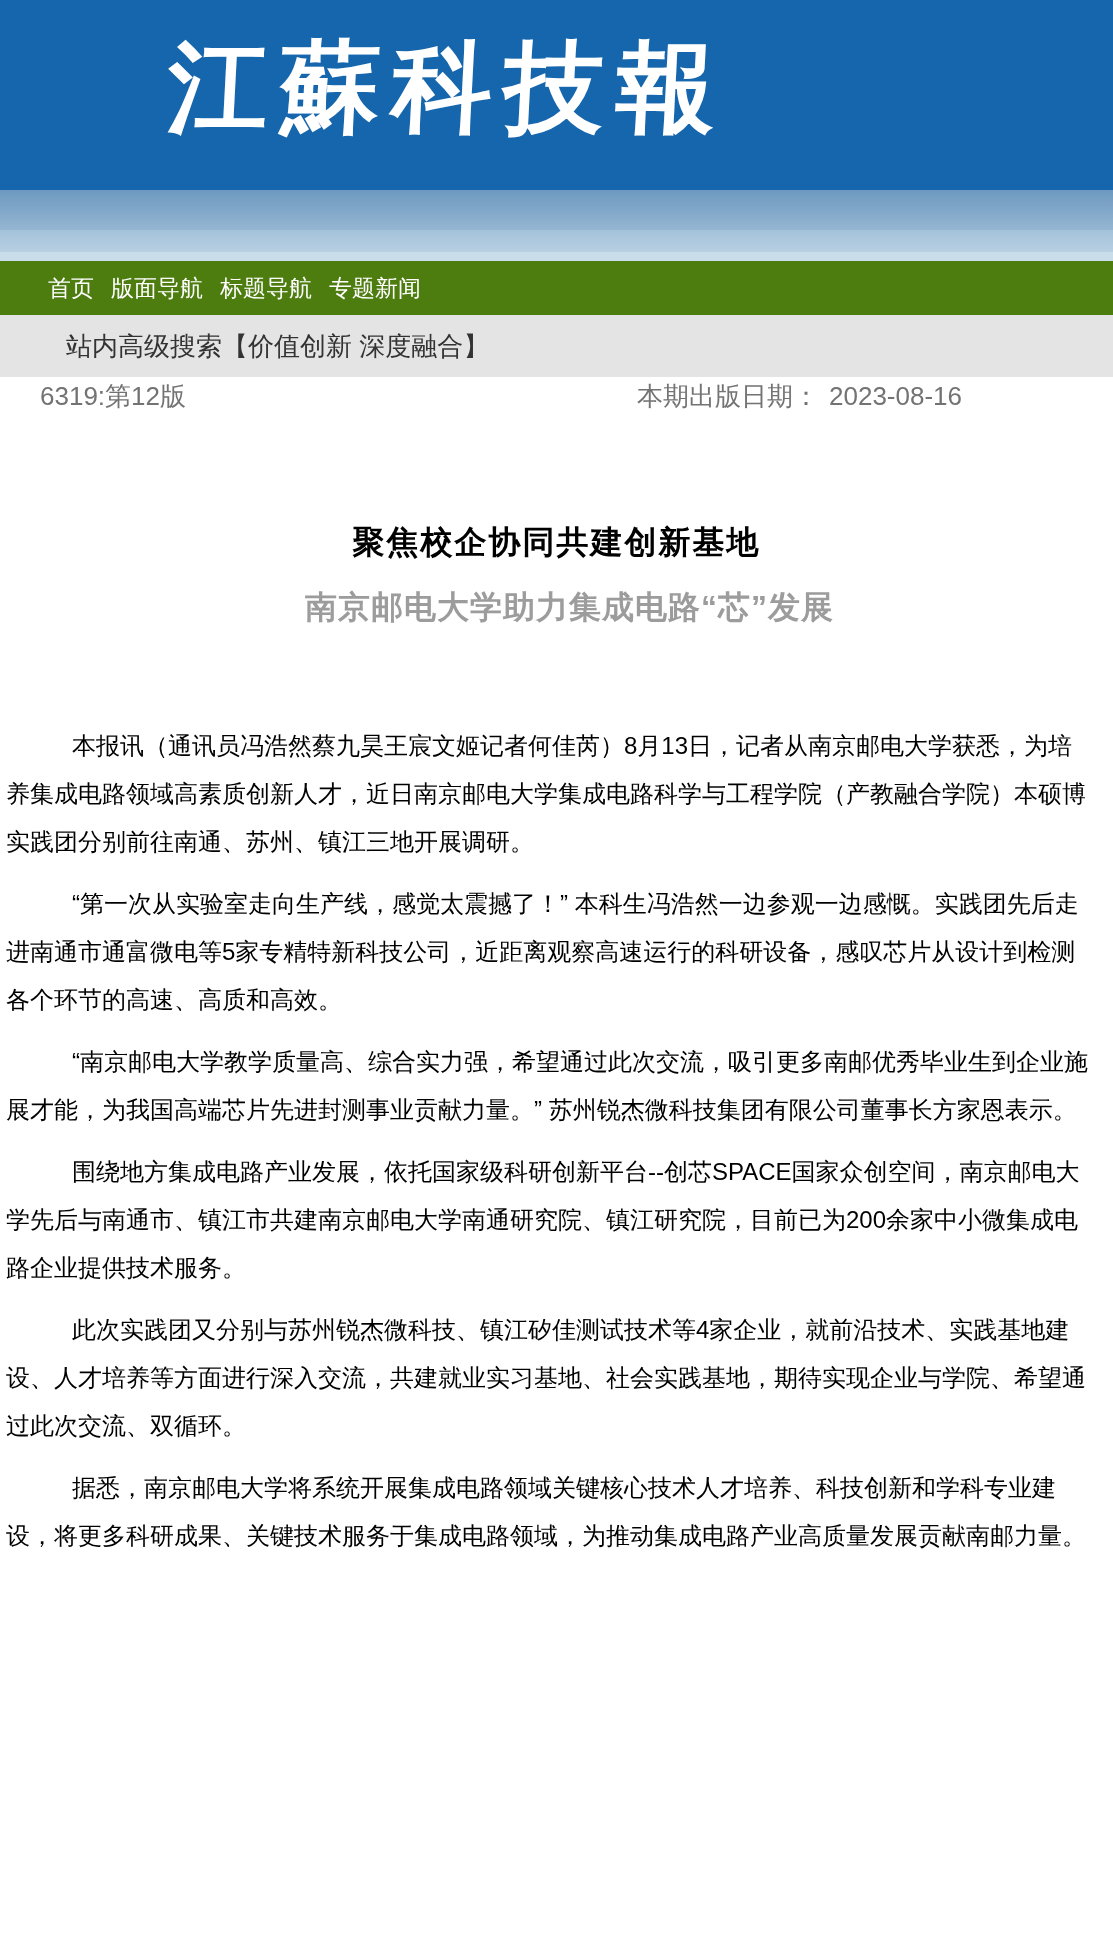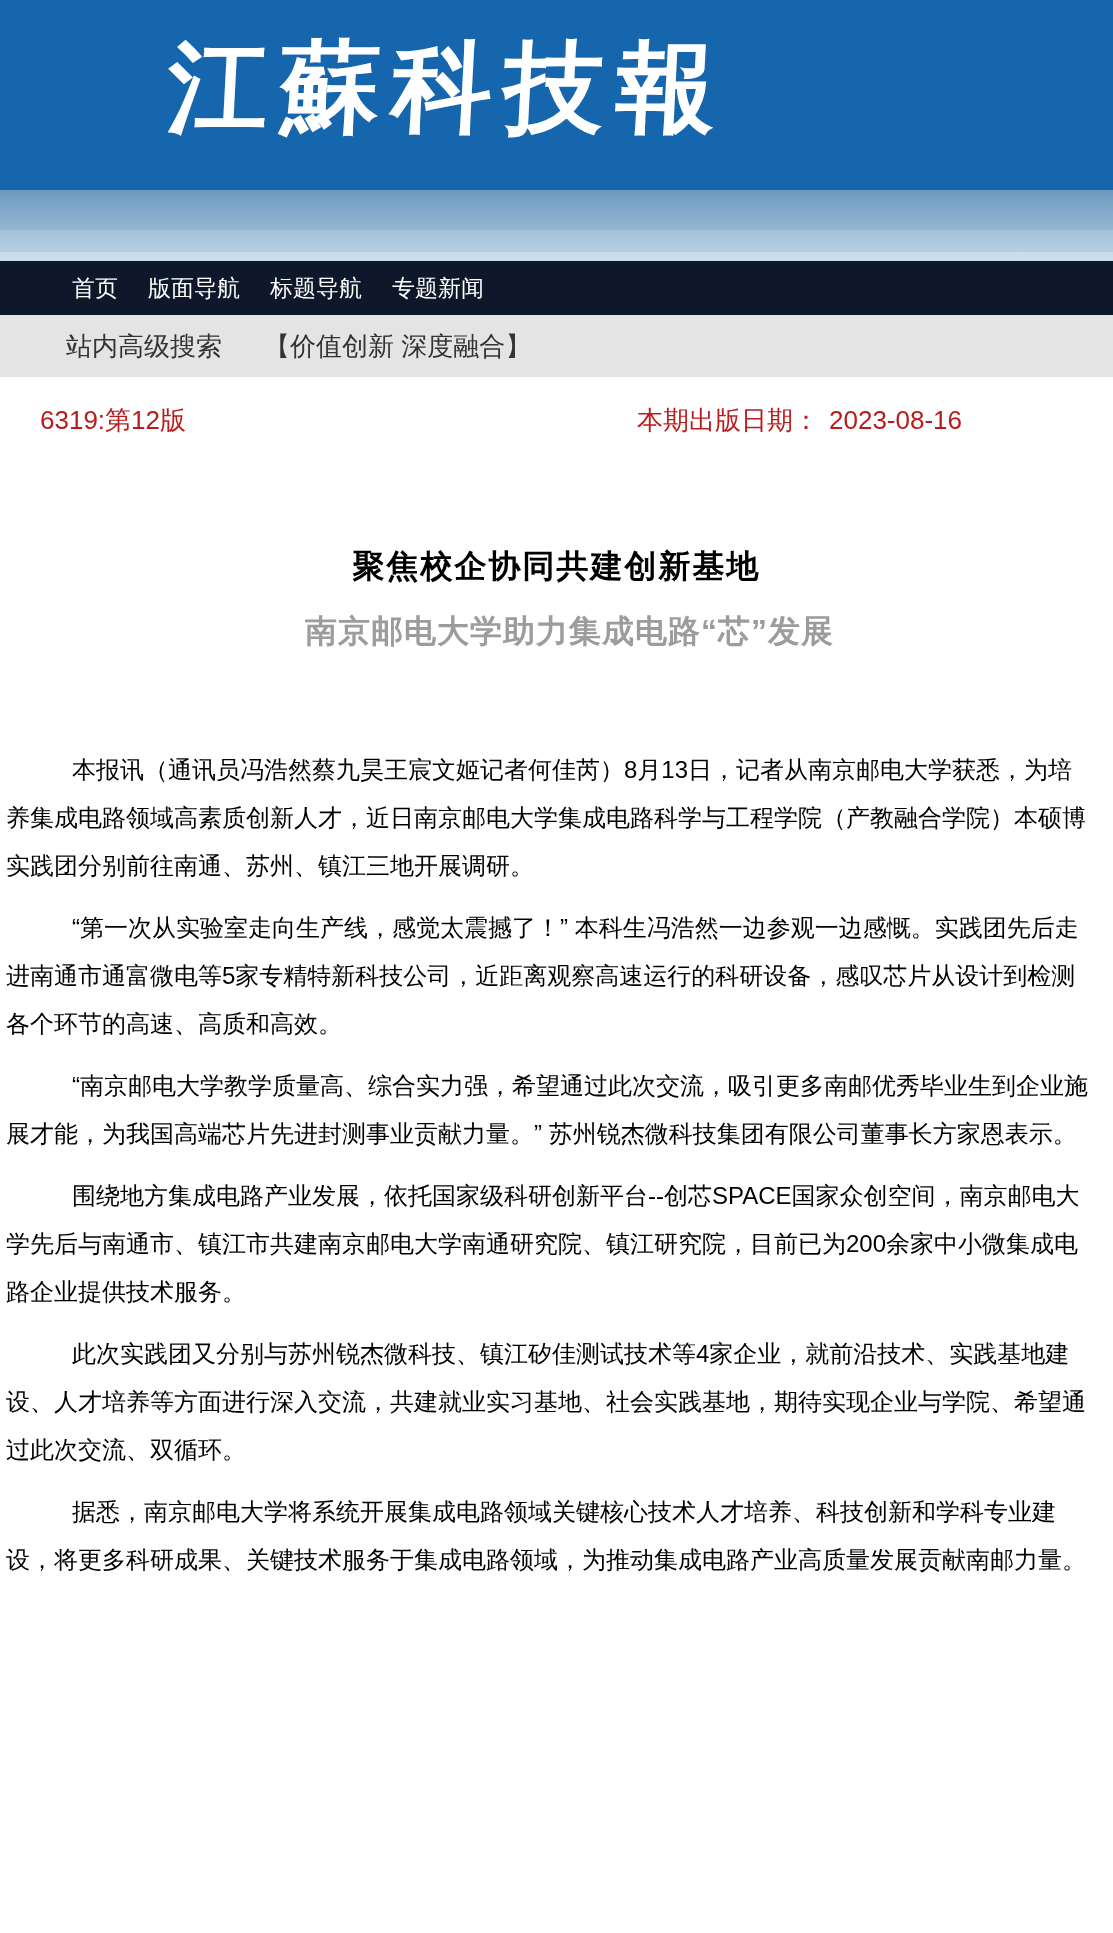--- a/index.html
+++ b/index.html
@@ -27,50 +27,48 @@
     transform: skewX(-3deg);
     white-space: nowrap;
   }
   
   .stripe-a { height: 40px; background: linear-gradient(#6d99c0, #95b6d2); }
   .stripe-b { height: 22px; background: linear-gradient(#a3c2da, #b7cfe2); }
   .stripe-c { height: 9px;  background: #c9dcea; }
   
   .main-nav {
     height: 54px;
-    background: #0f172a;
+    background: #4d7c0f;
     display: flex; align-items: center;
-    gap: 30px;
-    padding-left: 72px;
+    gap: 17px;
+    padding-left: 48px;
   }
   .main-nav .nav-link {
     color: #ffffff;
     font-size: 23px;
     text-decoration: none;
     cursor: pointer;
     white-space: nowrap;
   }
   
   .sub-nav {
     height: 62px;
     background: #e4e4e4;
     display: flex; align-items: center;
-    gap: 42px;
     padding-left: 66px;
     font-size: 26px;
     color: #333333;
   }
   .sub-nav .search-link { color: #333333; text-decoration: none; cursor: pointer; }
   
   .issue-row {
     position: relative;
-    margin-top: 24px;
     height: 38px;
     font-size: 26px;
-    color: #b91c1c;
+    color: #737373;
   }
   .issue-no   { position: absolute; left: 40px;  top: 2px; }
   .issue-date { position: absolute; left: 637px; top: 2px; }
   .issue-date .date-value { margin-left: 10px; }
   
   .article-title {
     margin-top: 106px;
     text-align: center;
     font-size: 32px;
     font-weight: bold;

